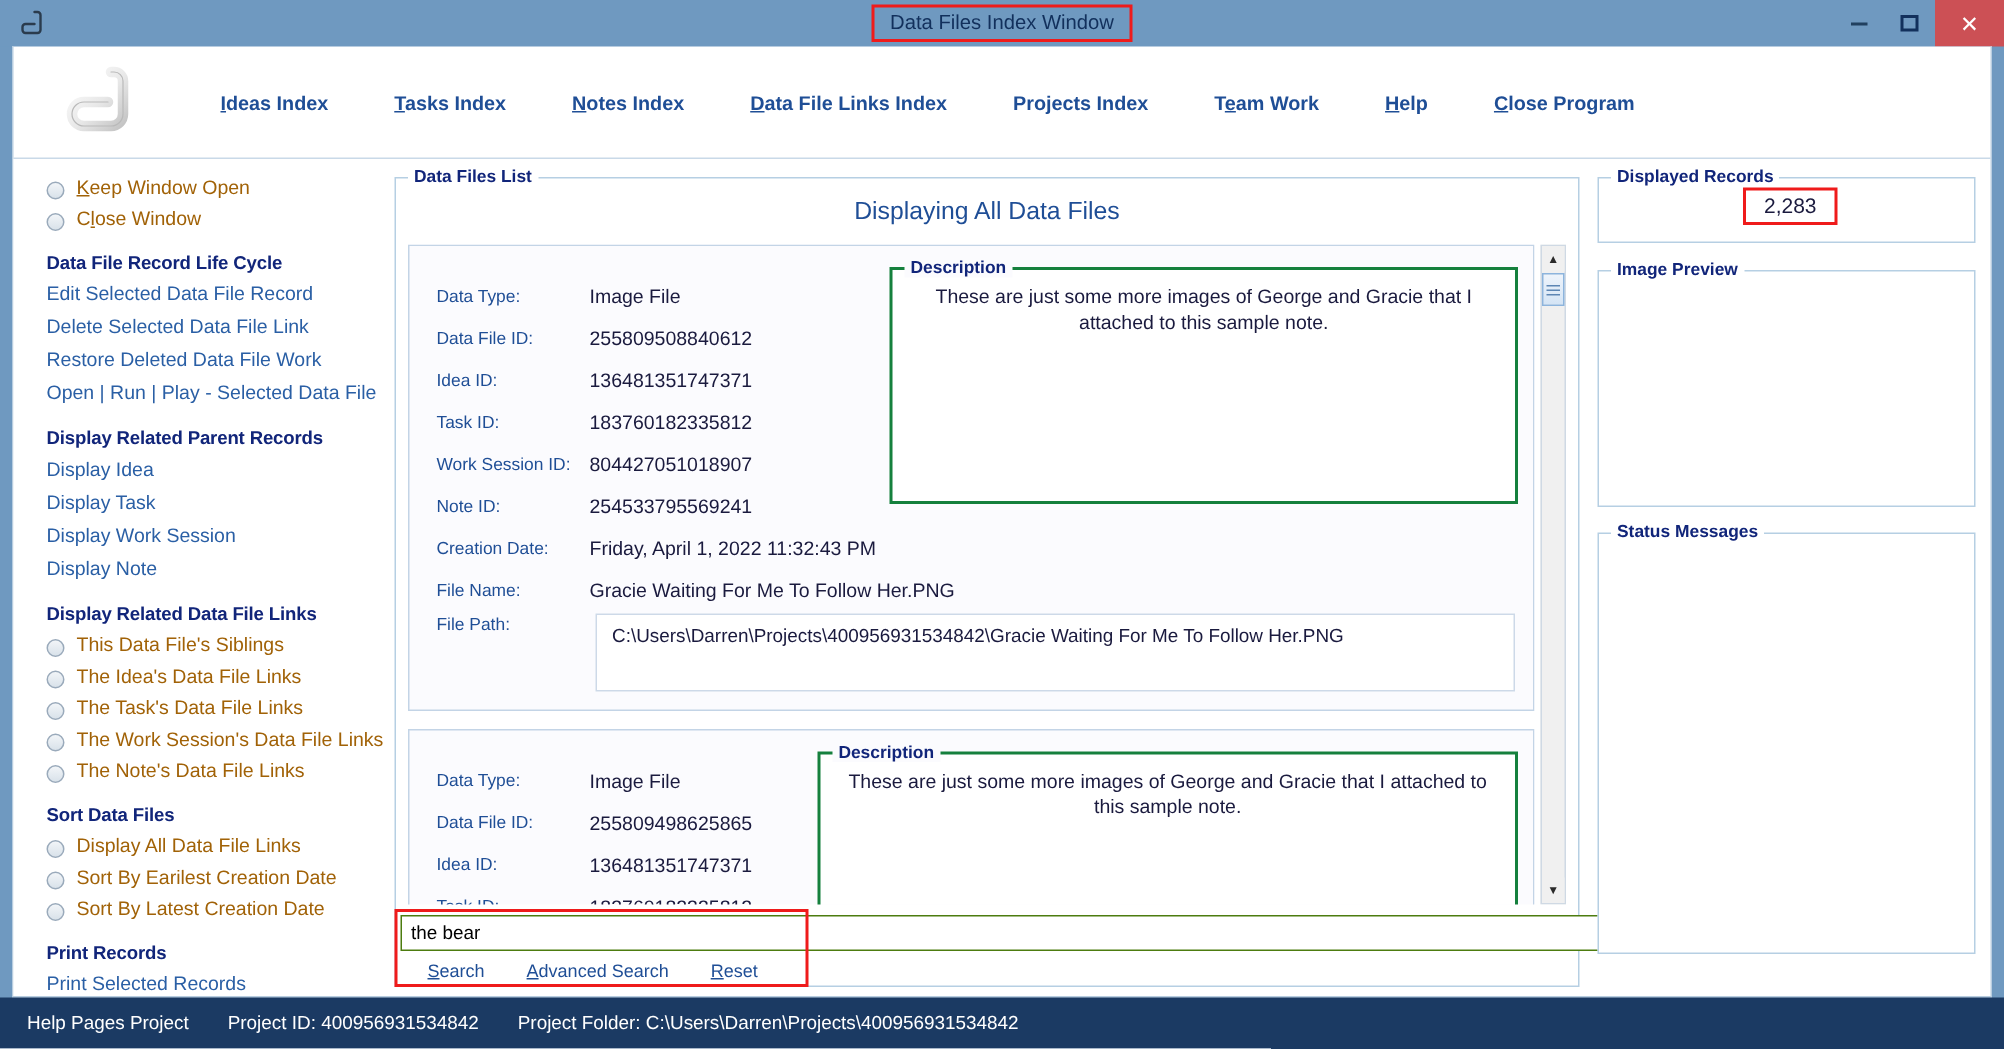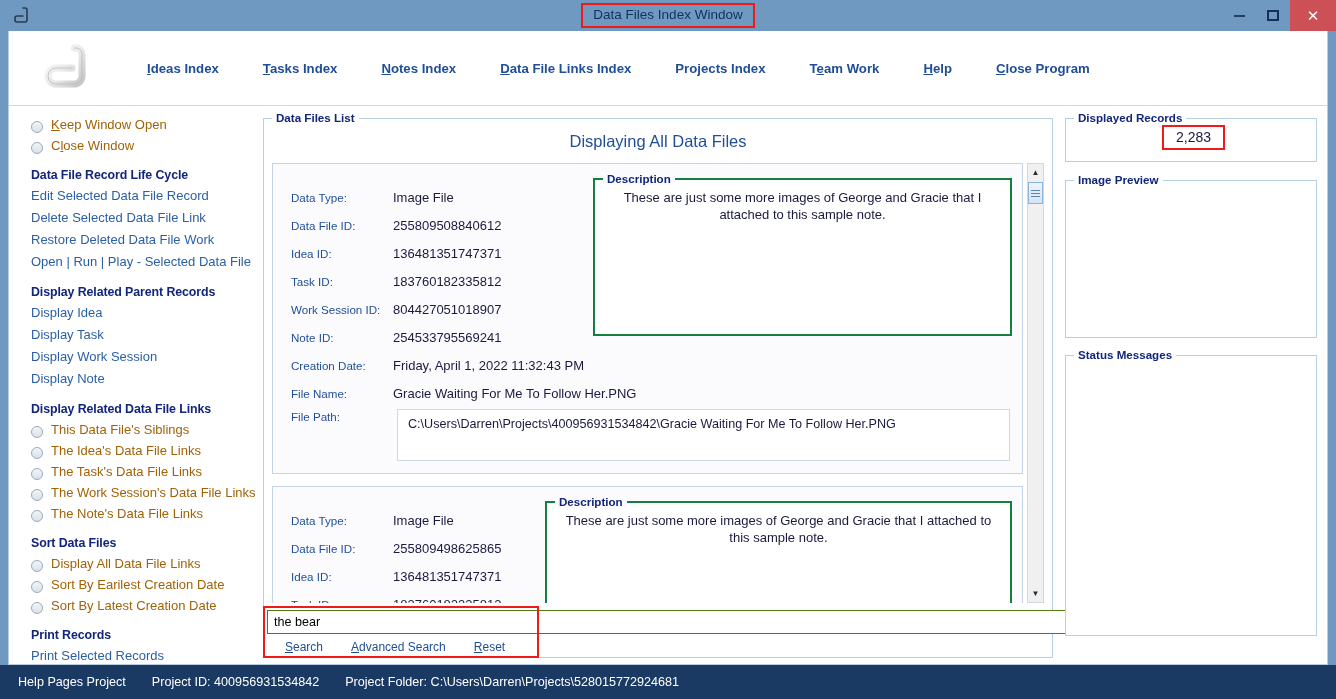--- a/index.html
+++ b/index.html
@@ -580,17 +580,17 @@
   </div>
 
   <div class="statusbar">
     <span class="sb-seg">Help Pages Project</span>
     <span class="sb-seg">
       <span>Project ID:</span>
       <span>400956931534842</span>
     </span>
     <span class="sb-seg">
       <span>Project Folder:</span>
-      <span>C:\Users\Darren\Projects\528015772924681</span>
+      <span>C:\Users\Darren\Projects\400956931534842</span>
     </span>
   </div>
 
 </div>
 
 </body></html>

